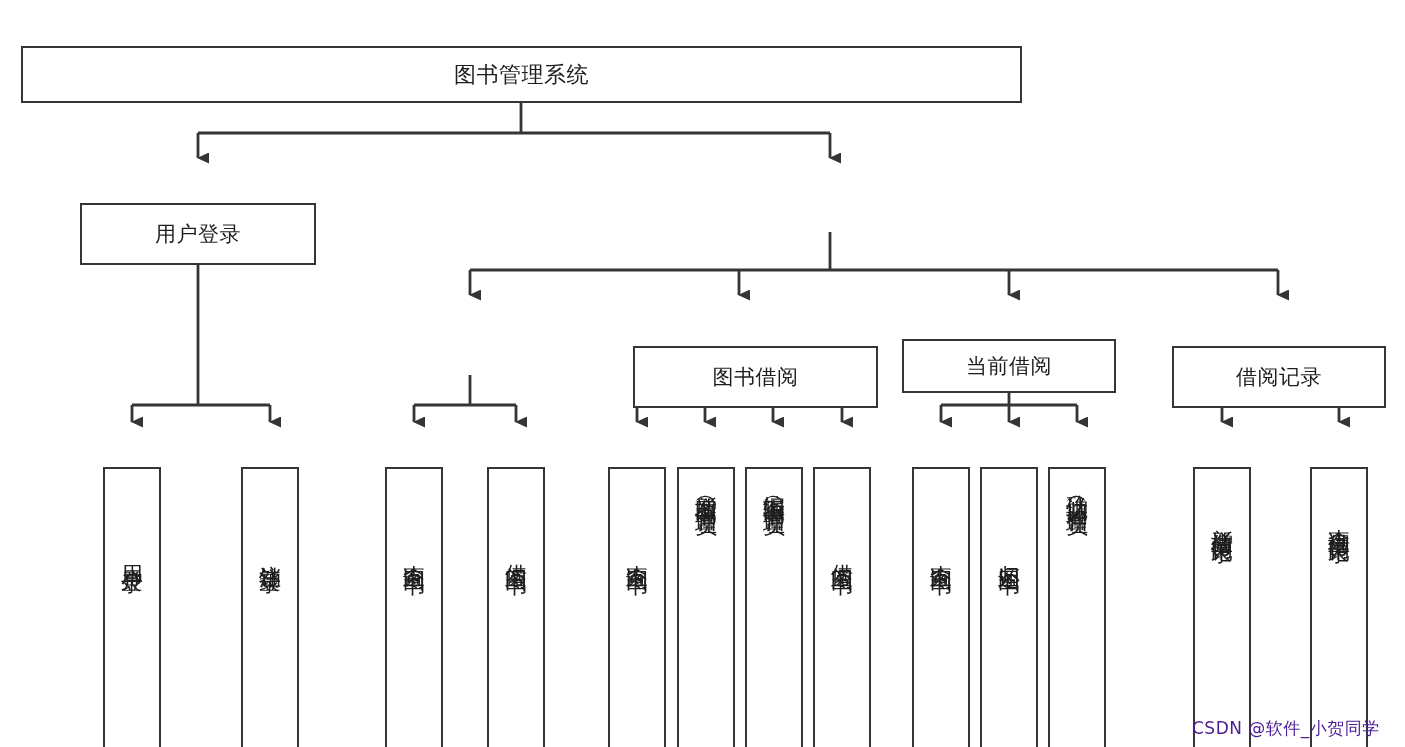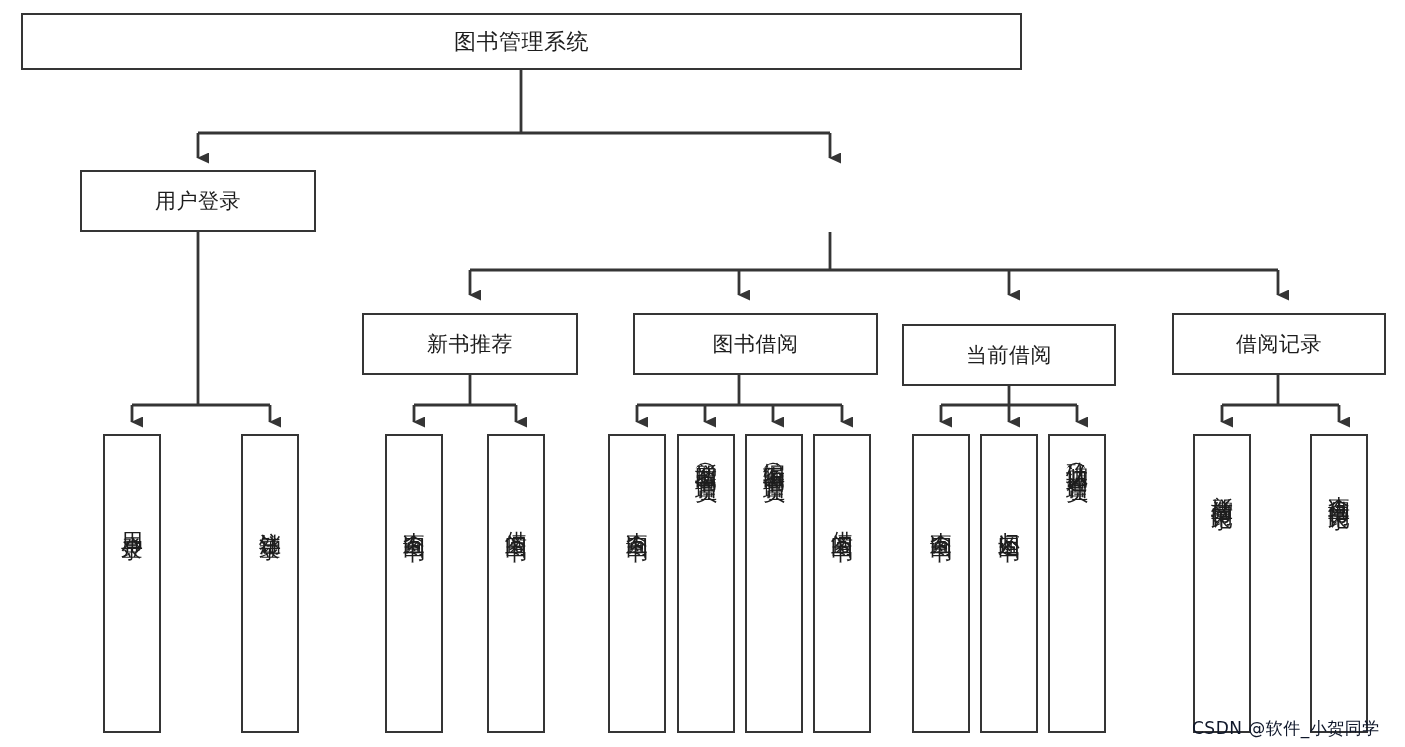--- a/index.html
+++ b/index.html
@@ -30,20 +30,21 @@
     position: absolute;
     box-sizing: border-box;
     background: #ffffff;
     border: 2.5px solid #353535;
     display: flex;
     align-items: center;
     justify-content: center;
     color: #1d1d1d;
     text-align: center;
     z-index: 2;
+    margin-top: 33px;
   }
   .node .lbl {
     display: block;
     line-height: 1.18;
     letter-spacing: 0.5px;
   }
   .node.horiz .lbl {
     font-size: 21px;
   }
   .node.root .lbl {
@@ -57,21 +58,21 @@
     writing-mode: vertical-rl;
     text-orientation: upright;
     font-size: 22px;
     letter-spacing: 3px;
     line-height: 1;
     margin: 0 auto;
   }
   .watermark {
     position: absolute;
     font-size: 17px;
-    color: #0f172a;
+    color: #4c1d95;
     white-space: nowrap;
     z-index: 3;
     letter-spacing: 0.5px;
   }
 </style>
 </head>
 <body>
 
 <div id="canvas">
 
@@ -127,29 +128,26 @@
 
   <div class="node root horiz" style="left:21px; top:13px; width:1001px; height:57px;">
     <span class="lbl">图书管理系统</span>
   </div>
 
   <div class="node horiz" style="left:80px; top:170px; width:236px; height:62px;">
     <span class="lbl">用户登录</span>
   </div>
 
 
-  <div class="node horiz" style="left:362px; top:313px; width:216px; height:62px;">
-    <span class="lbl">新书推荐</span>
-  </div>
 
   <div class="node horiz" style="left:633px; top:313px; width:245px; height:62px;">
     <span class="lbl">图书借阅</span>
   </div>
 
-  <div class="node horiz" style="left:902px; top:324px; width:214px; height:62px;">
+  <div class="node horiz" style="left:902px; top:306px; width:214px; height:54px;">
     <span class="lbl">当前借阅</span>
   </div>
 
   <div class="node horiz" style="left:1172px; top:313px; width:214px; height:62px;text-align:right;">
     <span class="lbl">借阅记录</span>
   </div>
 
   <div class="node vert" style="left:103px; top:434px; width:58px; height:299px; padding-top:78px;">
     <span class="lbl">用户登录</span>
   </div>

